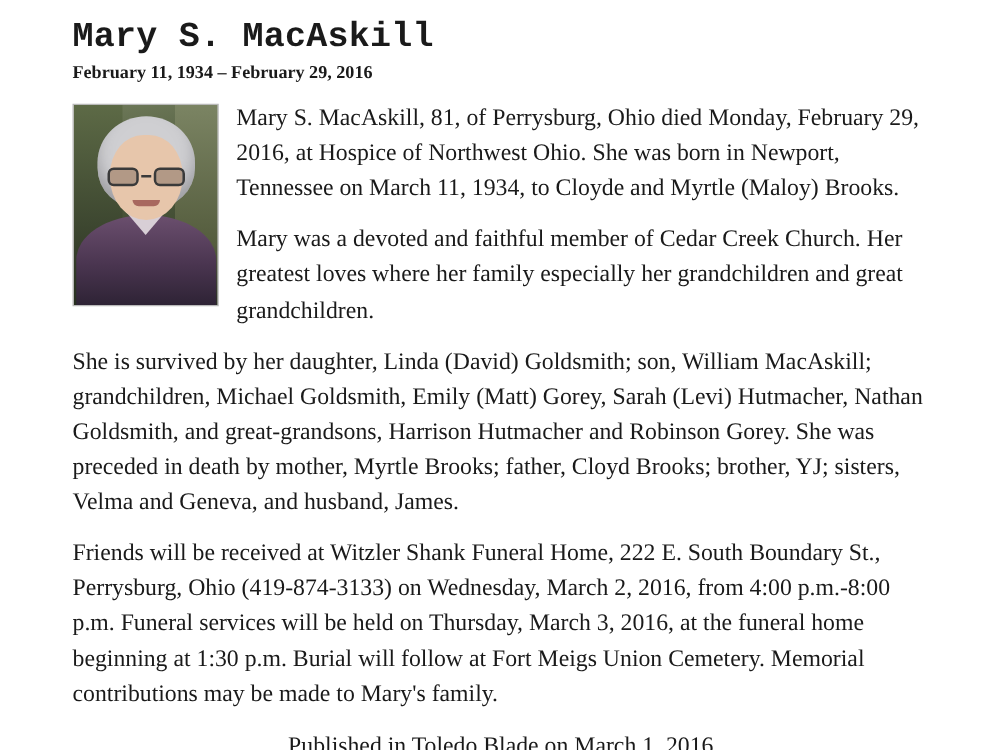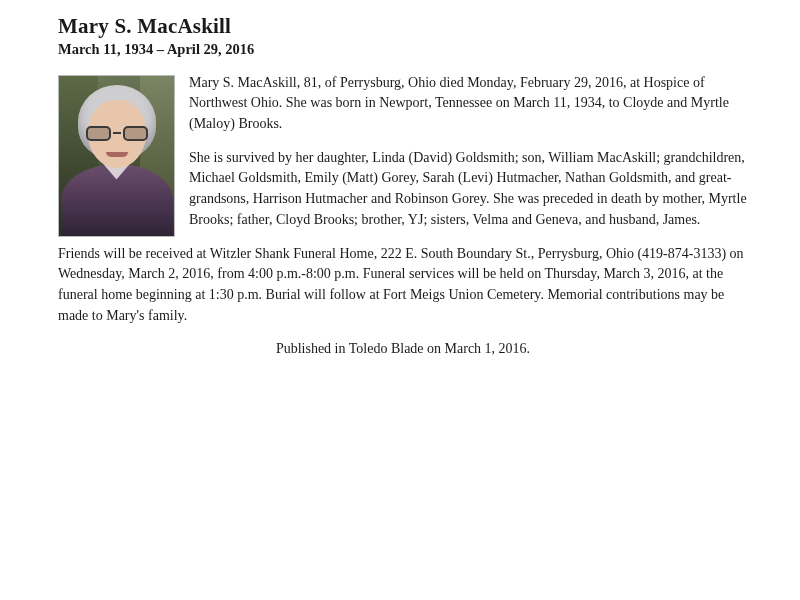--- a/index.html
+++ b/index.html
@@ -15,22 +15,22 @@
     overflow: hidden;
   }
   .page {
     position: relative;
     width: 800px;
     height: 600px;
     box-sizing: border-box;
     padding: 14px 52px 10px 58px;
   }
   .obit-name {
-    font-family: Liberation Serif, serif;
-    font-size: 21px;
+    font-family: Liberation Mono, monospace;
+    font-size: 28px;
     font-weight: bold;
     letter-spacing: 0.2px;
     margin: 0 0 2px 0;
     line-height: 1.2;
   }
   .obit-dates {
     font-family: "Liberation Serif", serif;
     font-size: 14.5px;
     font-weight: bold;
     margin: 0 0 14px 0;
@@ -112,55 +112,56 @@
   .portrait .collar {
     position: absolute;
     left: 50%; bottom: 56px;
     transform: translateX(-50%);
     width: 34px; height: 20px;
     background: #d8cfd6;
     clip-path: polygon(0 0, 100% 0, 50% 100%);
   }
   .body-text p {
     font-family: "Liberation Serif", serif;
-    font-size: 14px;
+    font-size: 19px;
     line-height: 1.48;
     margin: 0 0 13px 0;
     text-align: left;
   }
   .body-text p:last-child { margin-bottom: 0; text-align: center; }
   .clearfix::after { content: ""; display: block; clear: both; }
   .published {
     margin-top: 2px;
   }
 </style>
 </head>
 <body>
 
 <div class="page">
 
   <h1 class="obit-name">Mary S. MacAskill</h1>
-  <div class="obit-dates">March 11, 1934 – April 29, 2016</div>
+  <div class="obit-dates">February 11, 1934 – February 29, 2016</div>
 
   <div class="body-text clearfix">
 
     <div class="portrait">
       <div class="bg-left"></div>
       <div class="bg-right"></div>
       <div class="body"></div>
       <div class="collar"></div>
       <div class="hair"></div>
       <div class="face"></div>
       <div class="glasses">
         <div class="lens l"></div>
         <div class="bridge"></div>
         <div class="lens r"></div>
       </div>
       <div class="mouth"></div>
     </div>
 
     <p>Mary S. MacAskill, 81, of Perrysburg, Ohio died Monday, February 29, 2016, at Hospice of Northwest Ohio. She was born in Newport, Tennessee on March 11, 1934, to Cloyde and Myrtle (Maloy) Brooks.</p>
+    <p>Mary was a devoted and faithful member of Cedar Creek Church. Her greatest loves where her family especially her grandchildren and great grandchildren.</p>
     <p>She is survived by her daughter, Linda (David) Goldsmith; son, William MacAskill; grandchildren, Michael Goldsmith, Emily (Matt) Gorey, Sarah (Levi) Hutmacher, Nathan Goldsmith, and great-grandsons, Harrison Hutmacher and Robinson Gorey. She was preceded in death by mother, Myrtle Brooks; father, Cloyd Brooks; brother, YJ; sisters, Velma and Geneva, and husband, James.</p>
     <p>Friends will be received at Witzler Shank Funeral Home, 222 E. South Boundary St., Perrysburg, Ohio (419-874-3133) on Wednesday, March 2, 2016, from 4:00 p.m.-8:00 p.m. Funeral services will be held on Thursday, March 3, 2016, at the funeral home beginning at 1:30 p.m. Burial will follow at Fort Meigs Union Cemetery. Memorial contributions may be made to Mary's family.</p>
     <p class="published">Published in Toledo Blade on March 1, 2016.</p>
 
   </div>
 </div>
 
 </body></html>

